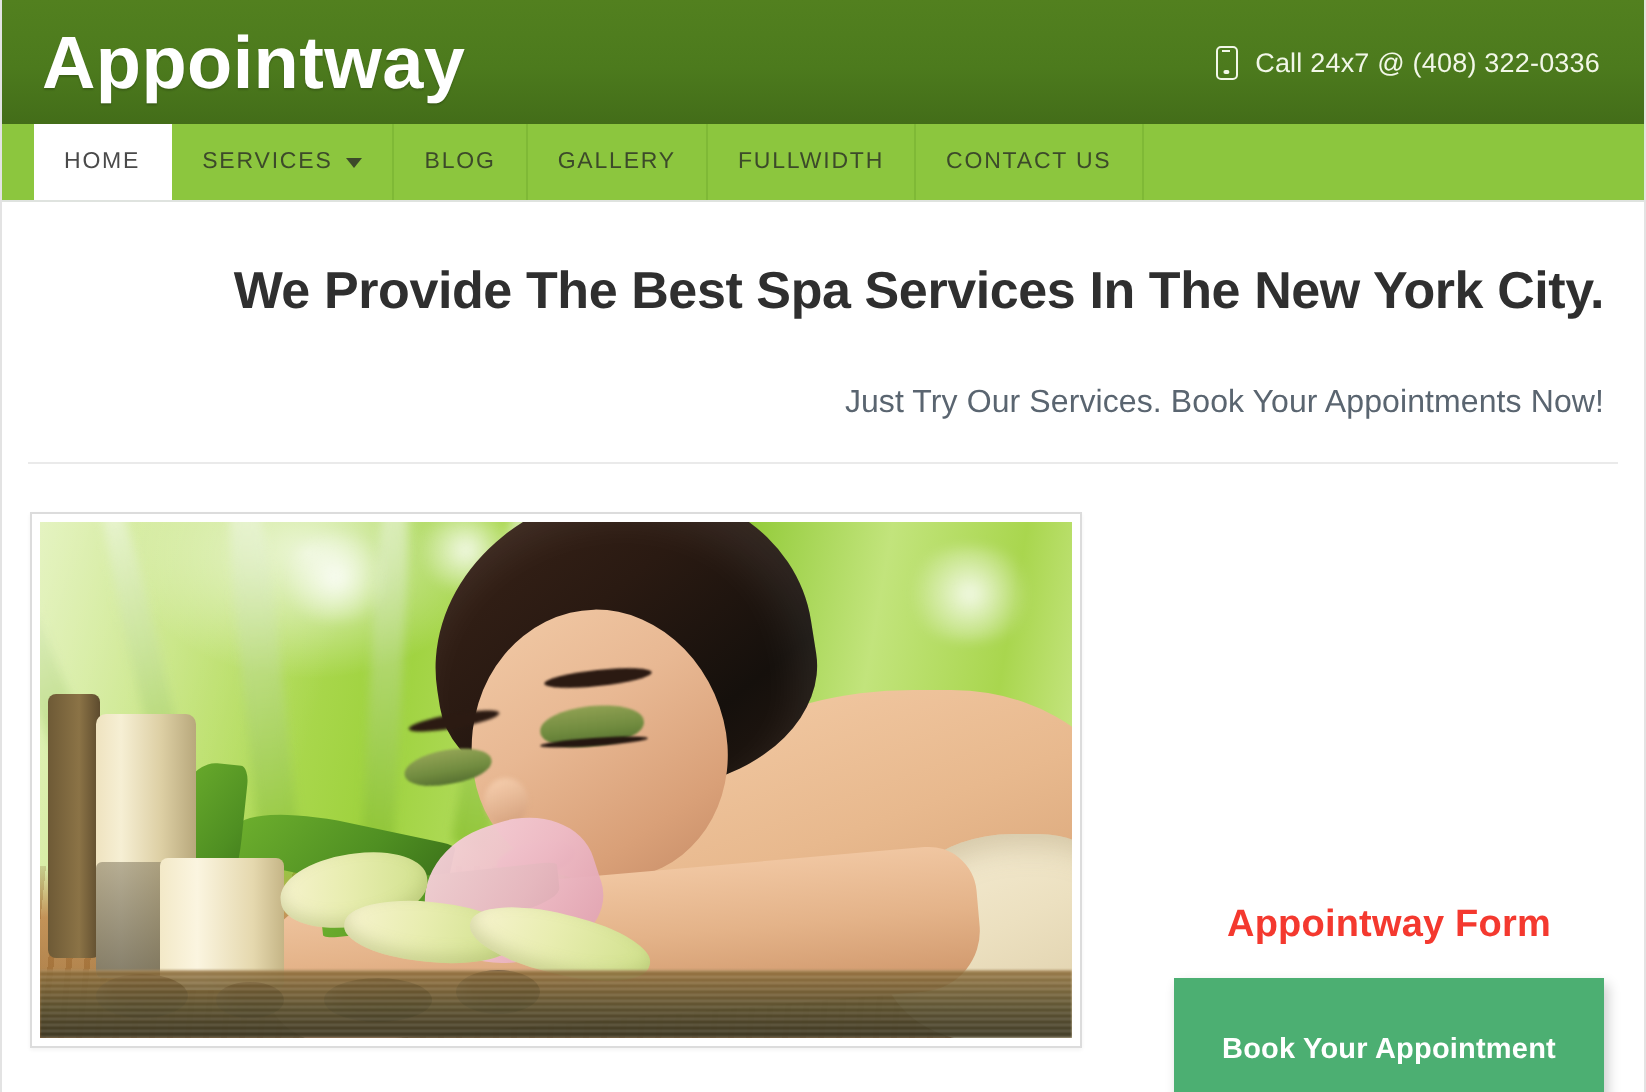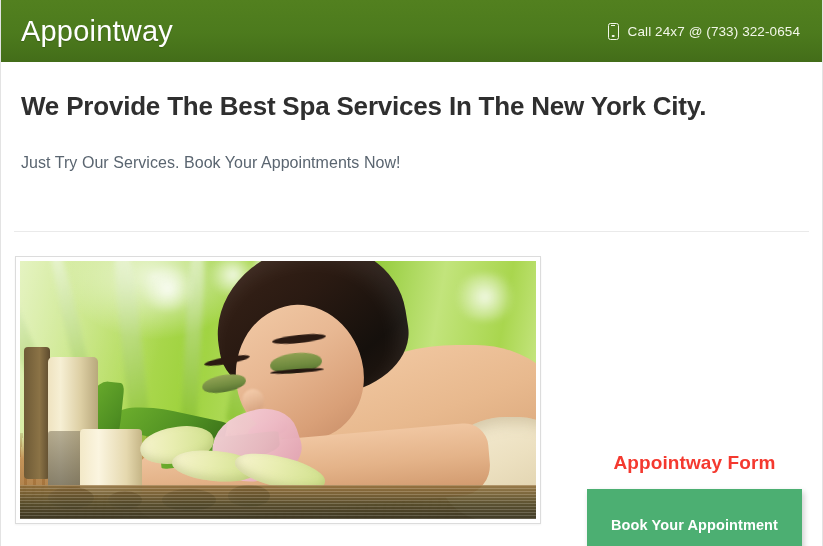--- a/index.html
+++ b/index.html
@@ -32,22 +32,22 @@
     height: 62px;
     background: linear-gradient(to bottom, #52801f 0%, #4c7a1d 55%, #436d19 100%);
     display: flex;
     align-items: center;
     justify-content: space-between;
     padding: 0 22px 0 20px;
     box-sizing: border-box;
   }
   .brand {
     color: #ffffff;
-    font-size: 29px;
-    font-weight: 400;
+    font-size: 37px;
+    font-weight: 700;
     letter-spacing: 0.2px;
     line-height: 1;
     text-shadow: 0 1px 1px rgba(0,0,0,0.18);
   }
   .header-contact {
     display: flex;
     align-items: center;
     gap: 9px;
     color: #f2f7e8;
     font-size: 13.5px;
@@ -118,21 +118,21 @@
     border-left: 4px solid transparent;
     border-right: 4px solid transparent;
     border-top: 5px solid #3c4a2a;
     display: inline-block;
     margin-top: 1px;
   }
 
   
   .hero {
     padding: 28px 20px 0 20px;
-    text-align: left;
+    text-align: right;
   }
   .hero-title {
     font-size: 26px;
     font-weight: 700;
     color: #2f2f2f;
     letter-spacing: -0.2px;
     margin: 0 0 0 0;
     line-height: 1.25;
   }
   .hero-sub {
@@ -456,24 +456,45 @@
 </style>
 </head>
 <body>
 
 <div class="page">
 
   <div class="site-header">
     <div class="brand">Appointway</div>
     <div class="header-contact">
       <span class="mobile-icon"></span>
-      <span>Call 24x7 @ (733) 322-0654</span>
+      <span>Call 24x7 @ (408) 322-0336</span>
     </div>
   </div>
 
+  <div class="main-nav">
+    <div class="nav-item active">
+      <span>HOME</span>
+    </div>
+    <div class="nav-item">
+      <span>SERVICES</span>
+      <span class="caret-down"></span>
+    </div>
+    <div class="nav-item">
+      <span>BLOG</span>
+    </div>
+    <div class="nav-item">
+      <span>GALLERY</span>
+    </div>
+    <div class="nav-item">
+      <span>FULLWIDTH</span>
+    </div>
+    <div class="nav-item">
+      <span>CONTACT US</span>
+    </div>
+  </div>
 
   <div class="hero">
     <h1 class="hero-title">We Provide The Best Spa Services In The New York City.</h1>
     <p class="hero-sub">Just Try Our Services. Book Your Appointments Now!</p>
   </div>
 
   <div class="hr-divider"></div>
 
   <div class="content-row">
 

